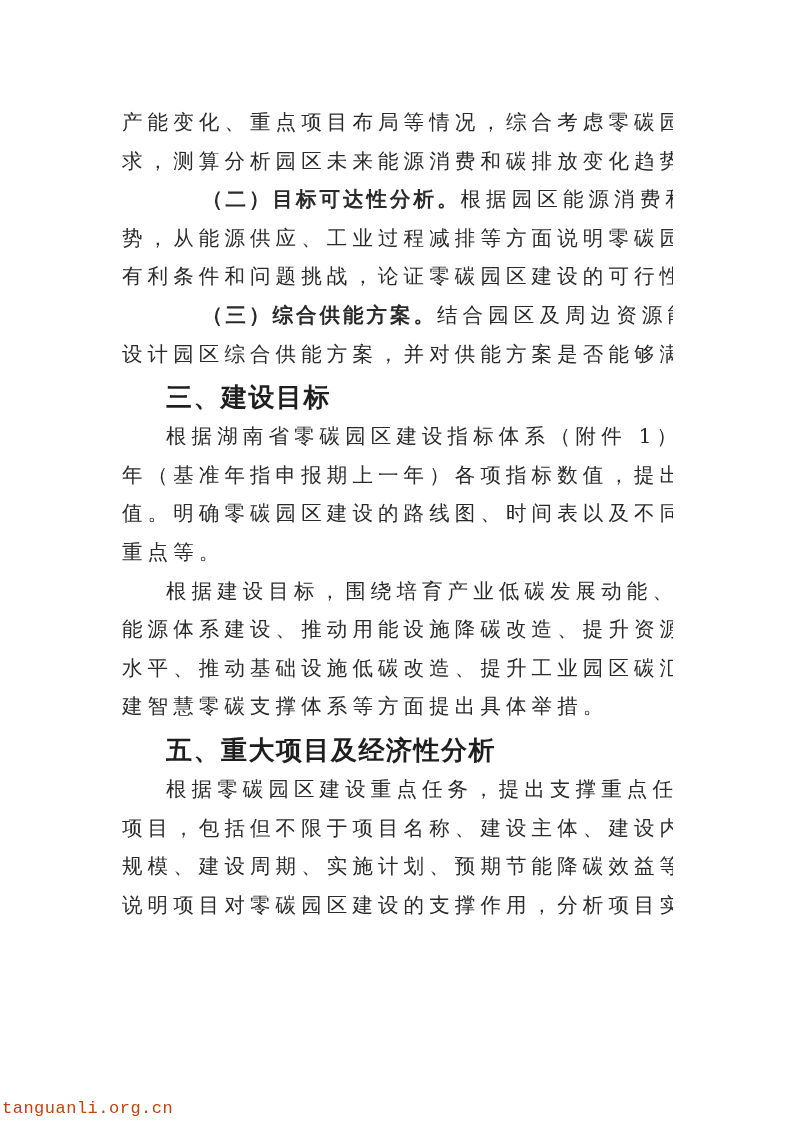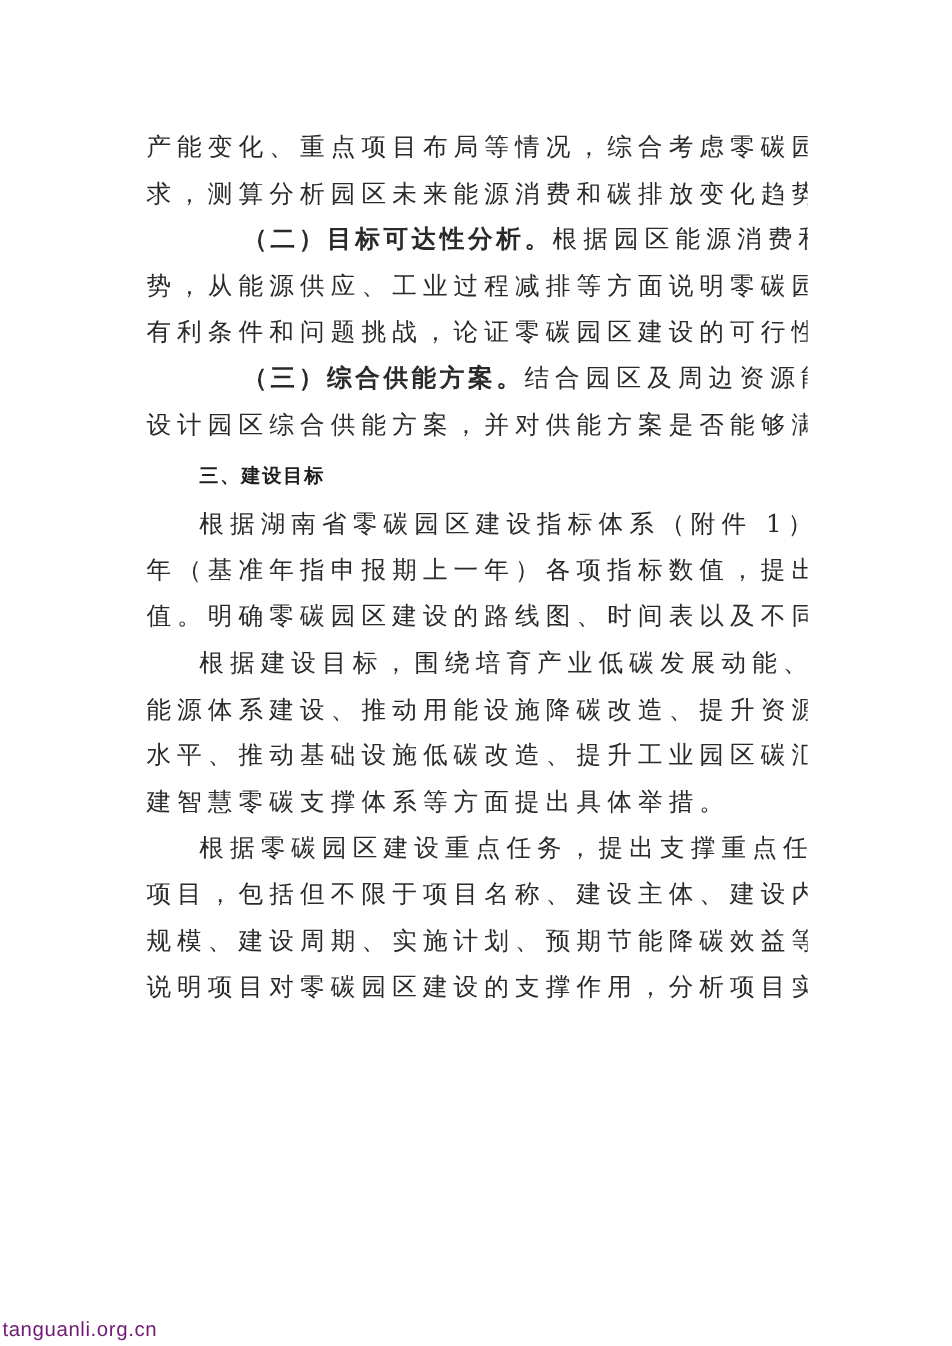--- a/index.html
+++ b/index.html
@@ -10,50 +10,52 @@
   }
   .page { position: absolute; left: 122px; top: 103px; width: 551px; }
   .line {
     height: 38.6px; line-height: 38.6px; font-size: 20.5px;
     white-space: nowrap; letter-spacing: 5.1px; text-align: justify; text-align-last: justify;
     overflow: hidden;
   }
   .line.last { text-align-last: left; }
   .indent { padding-left: 44px; }
   .bold { font-family: "DejaVu Sans", "Liberation Sans", sans-serif; font-weight: bold; letter-spacing: 1.5px; color: #1e1e1e; }
-  .heading { text-align-last: left; padding-left: 44px; font-size: 16px; }
+  .heading { text-align-last: left; padding-left: 44px; font-size: 26px; }
   .sub-title { font-weight: bold; font-family: "DejaVu Sans", sans-serif; letter-spacing: 3px; margin-left: 36px; }
   .watermark {
-    position: absolute; left: 2px; bottom: 4px; font-family: Liberation Sans, sans-serif;
-    font-size: 17px; color: #701a75; letter-spacing: 0.5px;
+    position: absolute; left: 2px; bottom: 4px; font-family: Liberation Mono, monospace;
+    font-size: 17px; color: #c2410c; letter-spacing: 0.5px;
   }
 </style>
 </head>
 <body>
 
 <div class="page">
   <div class="line">产能变化、重点项目布局等情况，综合考虑零碳园区建设要</div>
   <div class="line last">求，测算分析园区未来能源消费和碳排放变化趋势。</div>
 
   <div class="line indent"><span class="sub-title">（二）目标可达性分析。</span><span>根据园区能源消费和碳排放趋</span></div>
   <div class="line">势，从能源供应、工业过程减排等方面说明零碳园区建设的</div>
   <div class="line last">有利条件和问题挑战，论证零碳园区建设的可行性。</div>
 
   <div class="line indent"><span class="sub-title">（三）综合供能方案。</span><span>结合园区及周边资源能源禀赋，</span></div>
   <div class="line">设计园区综合供能方案，并对供能方案是否能够满足园区及</div>
 
   <div class="line heading bold" style="height:44px;line-height:48px">三、建设目标</div>
   <div class="line indent">根据湖南省零碳园区建设指标体系（附件 1），计算基准</div>
   <div class="line">年（基准年指申报期上一年）各项指标数值，提出建设目标</div>
   <div class="line">值。明确零碳园区建设的路线图、时间表以及不同阶段建设</div>
+  <div class="line last">重点等。</div>
 
   <div class="line indent">根据建设目标，围绕培育产业低碳发展动能、推进新型</div>
   <div class="line">能源体系建设、推动用能设施降碳改造、提升资源综合利用</div>
   <div class="line">水平、推动基础设施低碳改造、提升工业园区碳汇能力、构</div>
   <div class="line last">建智慧零碳支撑体系等方面提出具体举措。</div>
 
+  <div class="line heading bold" style="height:44px;line-height:48px">五、重大项目及经济性分析</div>
   <div class="line indent">根据零碳园区建设重点任务，提出支撑重点任务的重点</div>
   <div class="line">项目，包括但不限于项目名称、建设主体、建设内容、投资</div>
   <div class="line">规模、建设周期、实施计划、预期节能降碳效益等内容，并</div>
   <div class="line">说明项目对零碳园区建设的支撑作用，分析项目实施对园区</div>
 </div>
 
 <div class="watermark">tanguanli.org.cn</div>
 
 </body></html>

